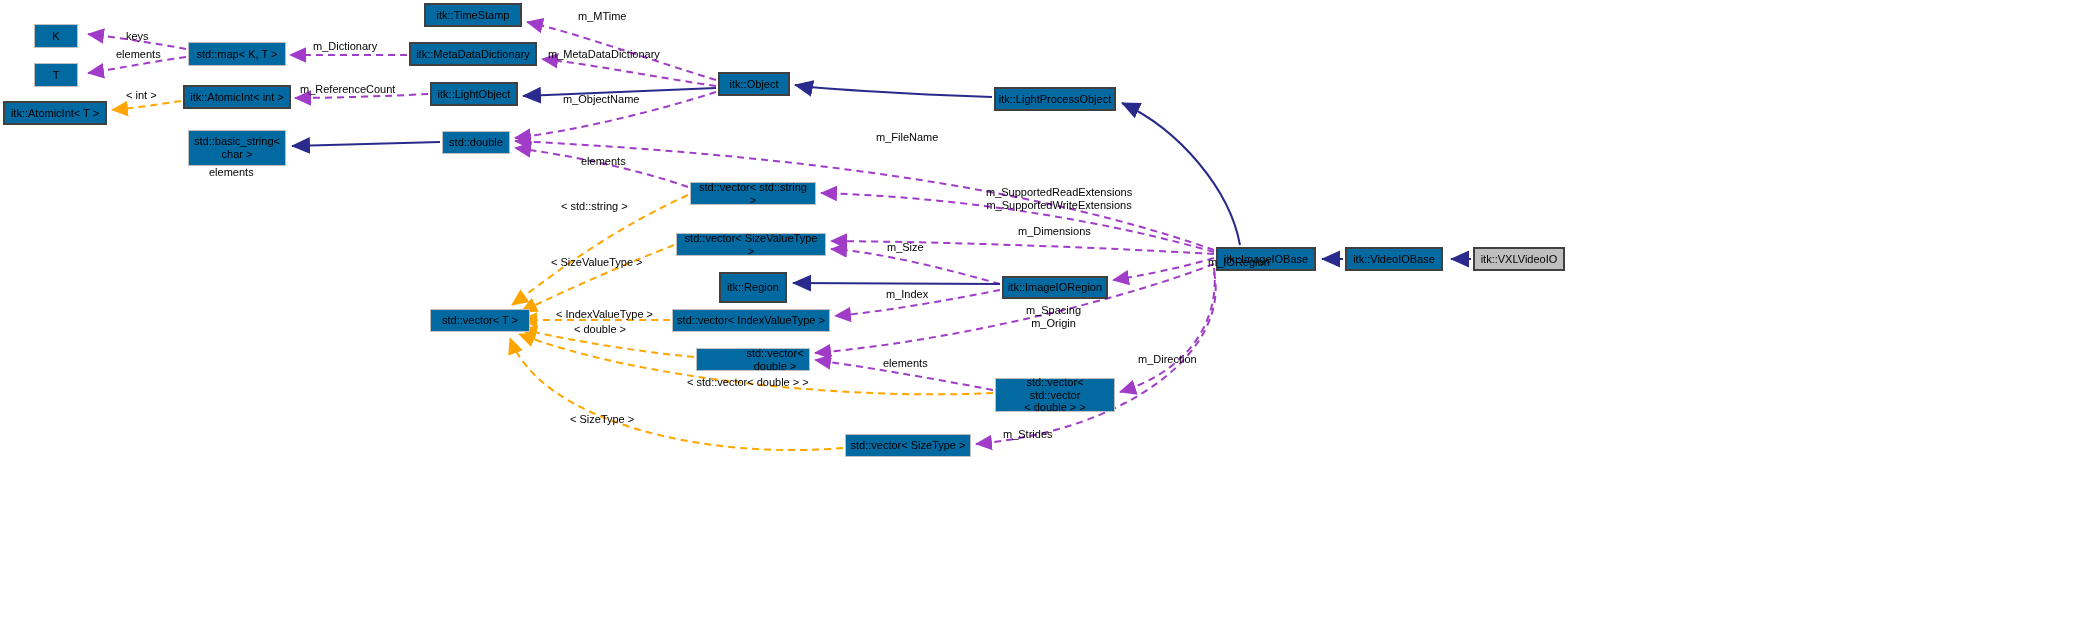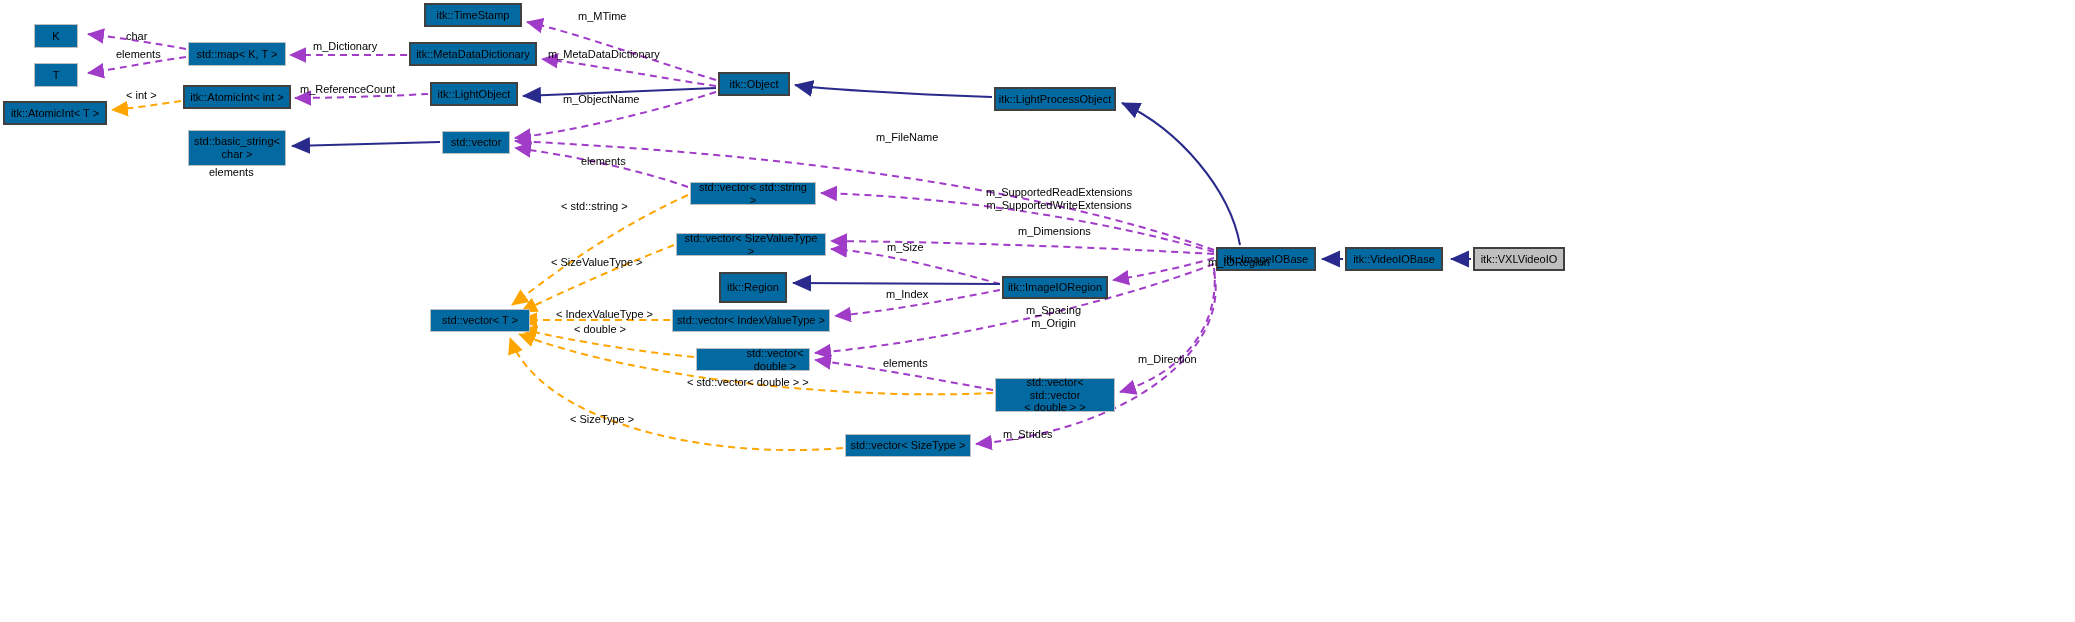--- a/index.html
+++ b/index.html
@@ -79,39 +79,39 @@
       <div class="node thin" style="left: 34px; top: 24px; width: 44px; height: 24px;">K</div>
       <div class="node thin" style="left: 34px; top: 63px; width: 44px; height: 24px;">T</div>
       <div class="node thick" style="left: 3px; top: 101px; width: 104px; height: 24px;">itk::AtomicInt&lt; T &gt;</div>
       <div class="node thin" style="left: 188px; top: 42px; width: 98px; height: 24px;">std::map&lt; K, T &gt;</div>
       <div class="node thick" style="left: 183px; top: 85px; width: 108px; height: 24px;">itk::AtomicInt&lt; int &gt;</div>
       <div class="node thin" style="left: 188px; top: 130px; width: 98px; height: 36px;">std::basic_string&lt;
 char &gt;</div>
       <div class="node thick" style="left: 424px; top: 3px; width: 98px; height: 24px;">itk::TimeStamp</div>
       <div class="node thick" style="left: 409px; top: 42px; width: 128px; height: 24px;">itk::MetaDataDictionary</div>
       <div class="node thick" style="left: 430px; top: 82px; width: 88px; height: 24px;">itk::LightObject</div>
-      <div class="node thin" style="left: 442px; top: 131px; width: 68px; height: 23px;">std::vector</div>
+      <div class="node thin" style="left: 442px; top: 131px; width: 68px; height: 23px;">std::double</div>
       <div class="node thick" style="left: 718px; top: 72px; width: 72px; height: 24px;">itk::Object</div>
       <div class="node thick" style="left: 994px; top: 87px; width: 122px; height: 24px;">itk::LightProcessObject</div>
       <div class="node thin" style="left: 690px; top: 182px; width: 126px; height: 23px;">std::vector&lt; std::string &gt;</div>
       <div class="node thin" style="left: 676px; top: 233px; width: 150px; height: 23px;">std::vector&lt; SizeValueType &gt;</div>
       <div class="node thick" style="left: 719px; top: 272px; width: 68px; height: 31px;">itk::Region</div>
       <div class="node thin" style="left: 672px; top: 309px; width: 158px; height: 23px;">std::vector&lt; IndexValueType &gt;</div>
       <div class="node thin" style="left: 696px; top: 348px; width: 114px; height: 23px; padding-left: 48px;">std::vector&lt; double &gt;</div>
       <div class="node thin" style="left: 430px; top: 309px; width: 100px; height: 23px;">std::vector&lt; T &gt;</div>
       <div class="node thick" style="left: 1002px; top: 276px; width: 106px; height: 23px;">itk::ImageIORegion</div>
       <div class="node thin" style="left: 995px; top: 378px; width: 120px; height: 34px;">std::vector&lt; std::vector
 &lt; double &gt; &gt;</div>
       <div class="node thin" style="left: 845px; top: 434px; width: 126px; height: 23px;">std::vector&lt; SizeType &gt;</div>
       <div class="node thick" style="left: 1216px; top: 247px; width: 100px; height: 24px;">itk::ImageIOBase</div>
       <div class="node thick" style="left: 1345px; top: 247px; width: 98px; height: 24px;">itk::VideoIOBase</div>
       <div class="node hl" style="left: 1473px; top: 247px; width: 92px; height: 24px;">itk::VXLVideoIO</div>
     </div>
   <div id="labels-layer">
-      <div class="elabel" style="left: 126px; top: 30px;">char</div>
+      <div class="elabel" style="left: 126px; top: 30px;">keys</div>
       <div class="elabel" style="left: 116px; top: 48px;">elements</div>
       <div class="elabel" style="left: 313px; top: 40px;">m_Dictionary</div>
       <div class="elabel" style="left: 300px; top: 83px;">m_ReferenceCount</div>
       <div class="elabel" style="left: 126px; top: 89px;">&lt; int &gt;</div>
       <div class="elabel" style="left: 209px; top: 166px;">elements</div>
       <div class="elabel" style="left: 578px; top: 10px;">m_MTime</div>
       <div class="elabel" style="left: 548px; top: 48px;">m_MetaDataDictionary</div>
       <div class="elabel" style="left: 563px; top: 93px;">m_ObjectName</div>
       <div class="elabel" style="left: 876px; top: 131px;">m_FileName</div>
       <div class="elabel" style="left: 581px; top: 155px;">elements</div>

